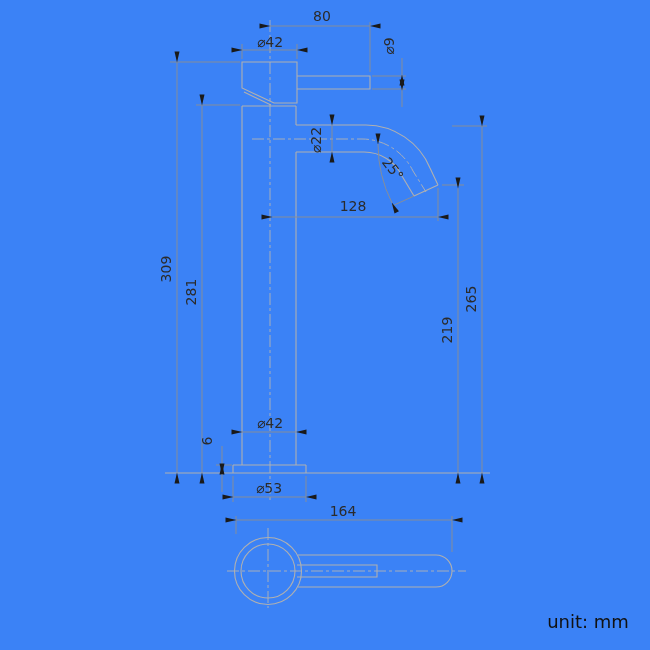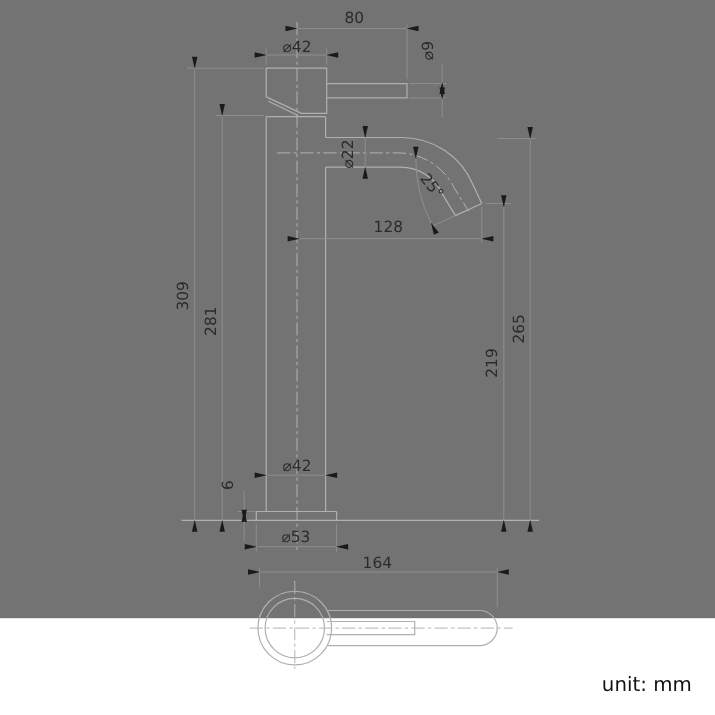--- a/index.html
+++ b/index.html
@@ -7,22 +7,22 @@
     padding: 0;
     background: #ffffff;
     width: 650px;
     height: 650px;
     overflow: hidden;
     font-family: "DejaVu Sans", "Liberation Sans", sans-serif;
   }
   .stage {
     position: relative;
     width: 650px;
-    height: 562px;
-    background: #737373;
+    height: 650px;
+    background: #3b82f6;
   }
   svg { display: block; }
   .geo {
     stroke: #b0b0b0;
     stroke-width: 1.1;
     fill: none;
   }
   .cl {
     stroke: #b3b3b3;
     stroke-width: 0.9;

